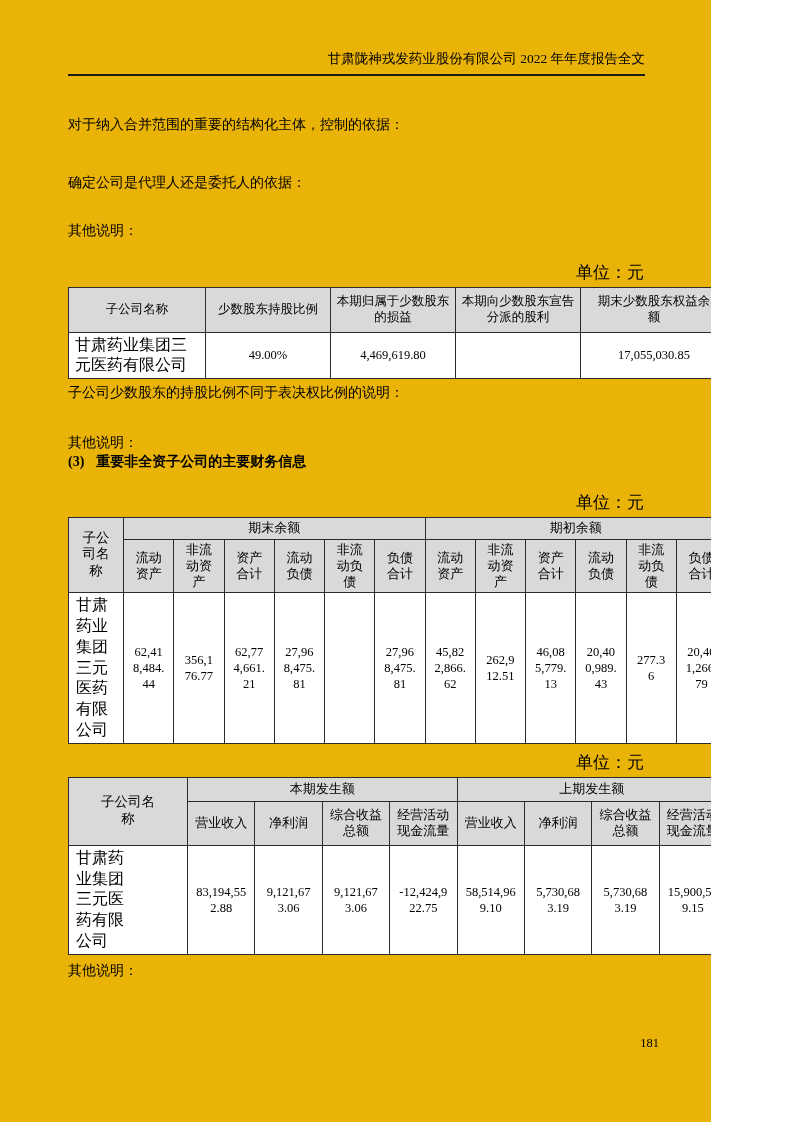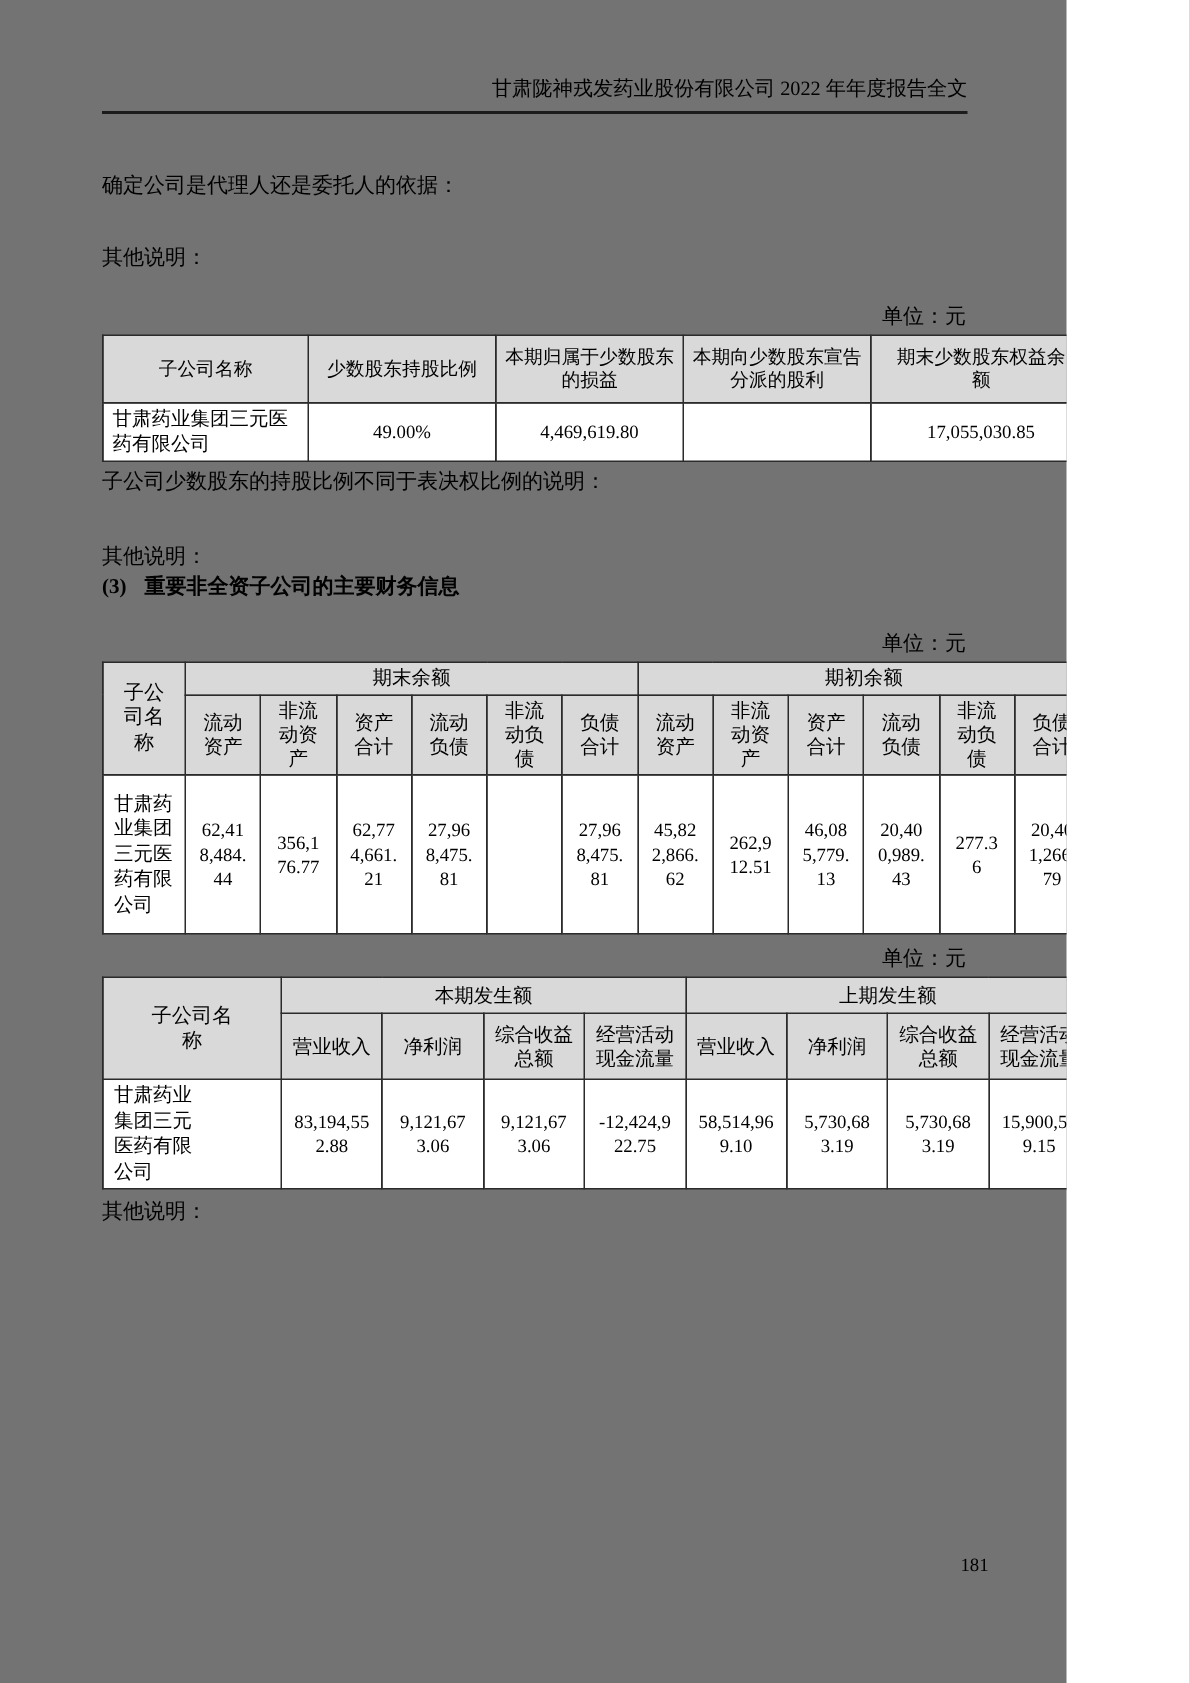--- a/index.html
+++ b/index.html
@@ -1,43 +1,43 @@
 <!DOCTYPE html>
 <html lang="zh"><head>
 <meta charset="utf-8">
 <style>
   * { box-sizing: border-box; }
   html, body { margin: 0; padding: 0; background: #ffffff; }
   .page {
     width: 711px; height: 1122px; position: relative; overflow: hidden;
-    background: #737373; color: #000;
+    background: #eab308; color: #000;
     font-family: "Liberation Serif", "DejaVu Serif", serif;
   }
   .content { margin-left: 68px; margin-right: 66px; }
   .doc-header { padding-top: 50px; text-align: right; font-size: 13.5px; }
   .rule { border-bottom: 2px solid #1c1c1c; margin-top: 6px; }
   .para { font-size: 14px; margin: 0; line-height: 1.3; }
   .mt-p1 { margin-top: 40px; }
   .mt-p2 { margin-top: 40px; }
   .mt-p3 { margin-top: 30px; }
   .mt-h2 { margin-top: 46px; }
   .mt-p4 { margin-top: 5px; }
   .mt-p5 { margin-top: 32px; }
   .mt-h3 { margin-top: 42px; }
   .mt-p6 { margin-top: 7px; }
   .heading { font-size: 14px; font-weight: bold; margin: 0; }
   .heading .hnum { margin-right: 12px; }
-  .unit { text-align: right; font-size: 14px; margin: 20px 1px 3px 0; }
+  .unit { text-align: right; font-size: 17px; margin: 20px 1px 3px 0; }
   .unit.tight { margin-top: 7px; }
 
   table { border-collapse: collapse; table-layout: fixed; width: 659px; font-size: 12.5px; }
   th, td { border: 1px solid #2b2b2b; overflow: hidden; vertical-align: middle; }
   th { background: #d9d9d9; font-weight: normal; text-align: center; padding: 2px 6px; line-height: 1.25; word-break: break-all; }
   td { background: #ffffff; padding: 2px 8px; line-height: 1.3; }
-  td.name { text-align: left; word-break: break-all; font-size: 13px; padding: 2px 6px; }
+  td.name { text-align: left; word-break: break-all; font-size: 16px; padding: 2px 6px; }
   td.num { text-align: center; word-break: break-all; }
 
   #table1 tr.h { height: 45px; }
   #table1 tr.d { height: 32px; }
   #table1 th { font-size: 12.5px; padding: 2px 5px; }
   #table1 th.last { padding: 2px 13px; margin-left: 28px; }
 
   #table2 tr.g { height: 22px; }
   #table2 tr.s { height: 52px; }
   #table2 tr.d { height: 106px; }
@@ -60,20 +60,21 @@
 <body>
 
 <div class="page">
 
   <div class="content">
     <div class="doc-header">
       <span>甘肃陇神戎发药业股份有限公司 2022 年年度报告全文</span>
     </div>
     <div class="rule"></div>
 
+    <p class="para mt-p1">对于纳入合并范围的重要的结构化主体，控制的依据：</p>
     <p class="para mt-p2">确定公司是代理人还是委托人的依据：</p>
     <p class="para mt-p3">其他说明：</p>
 
 
     <div class="unit">单位：元</div>
 
     <table id="table1">
       <colgroup>
         <col style="width:137px">
           <col style="width:125px">

